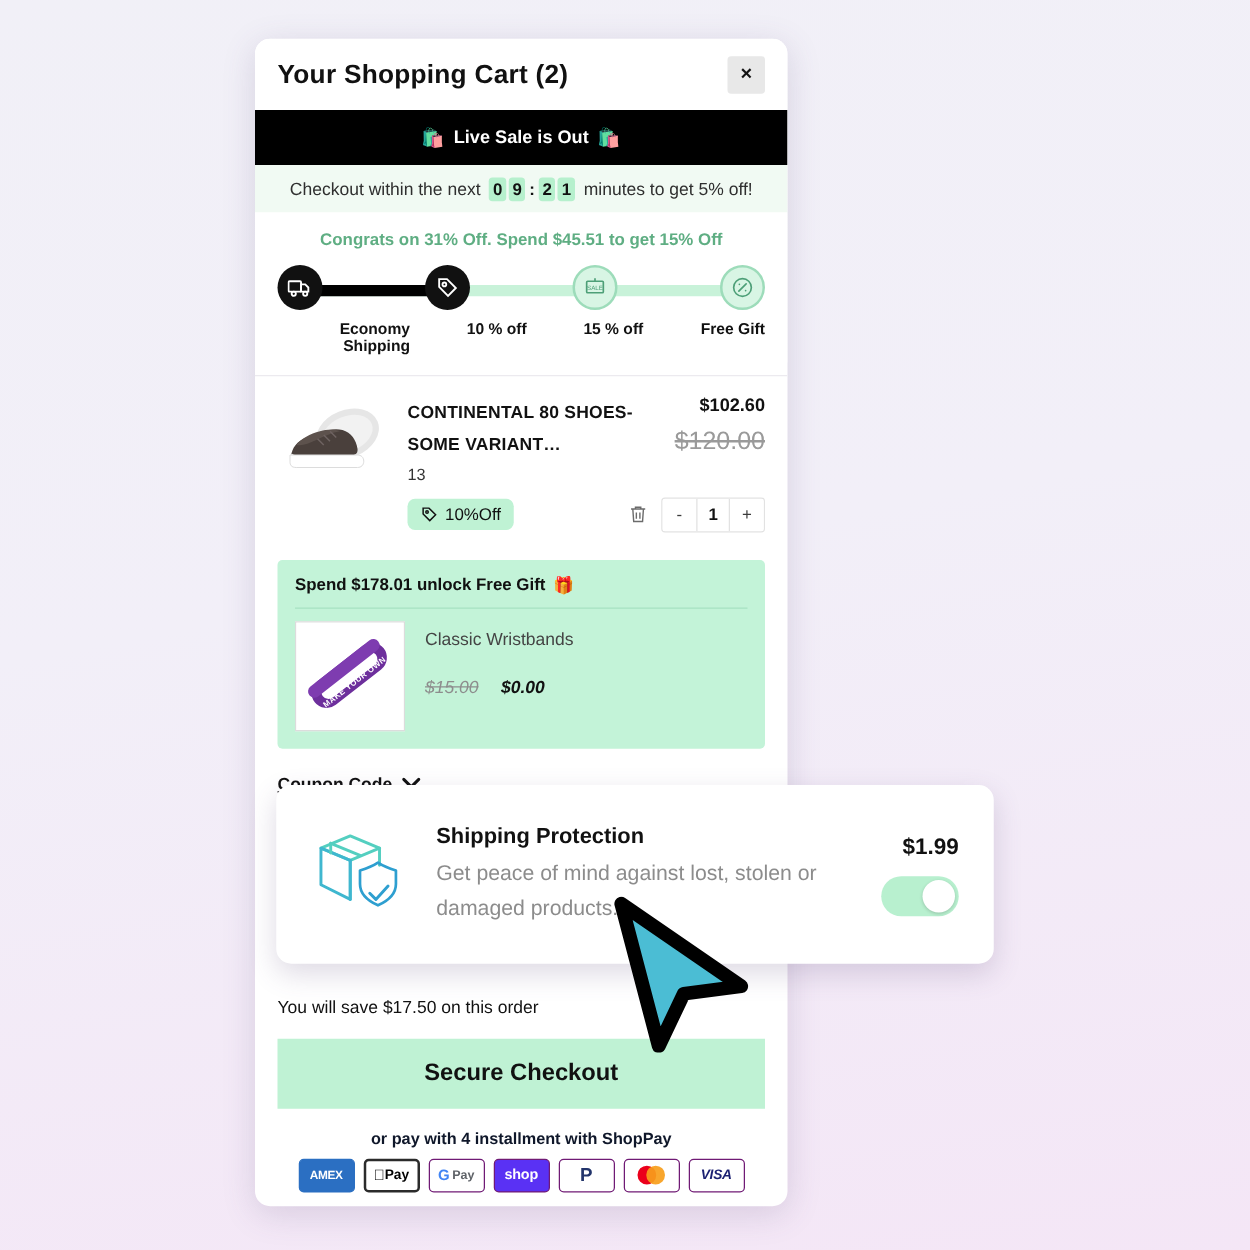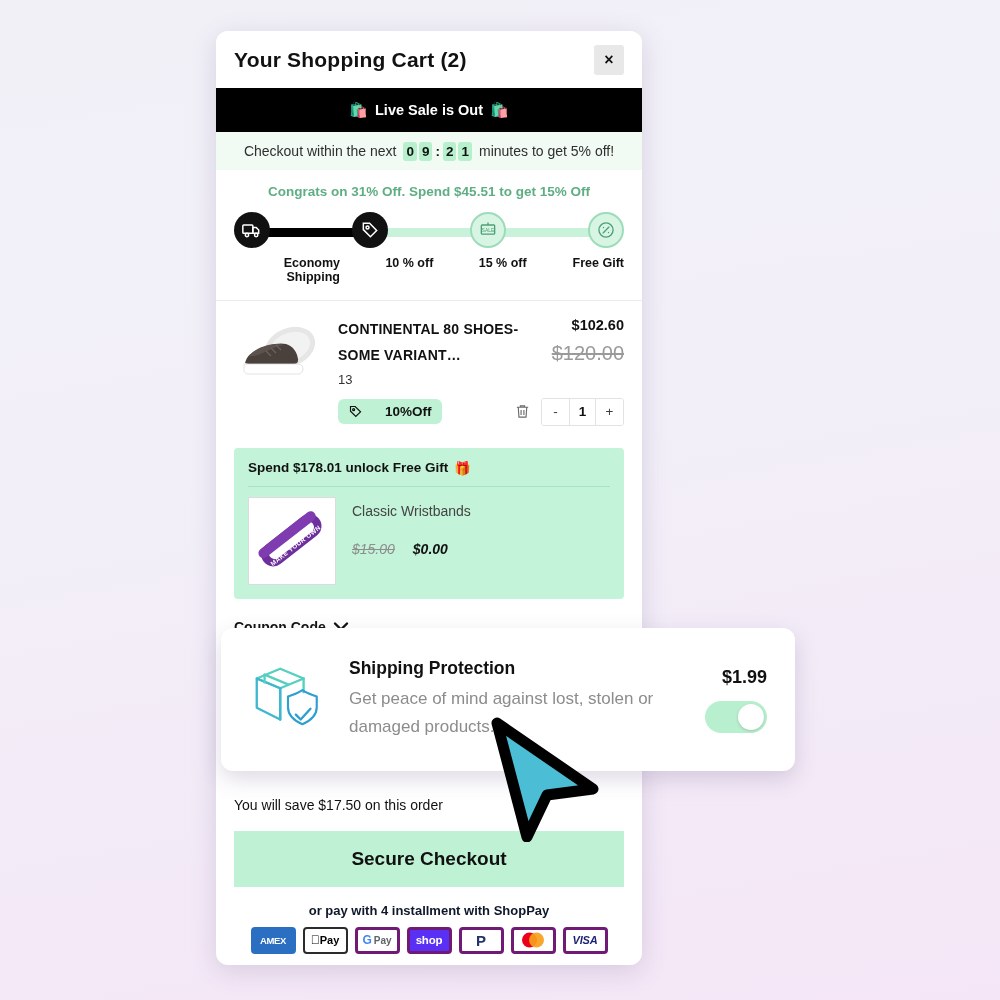--- a/index.html
+++ b/index.html
@@ -5,21 +5,21 @@
   * { margin:0; padding:0; box-sizing:border-box; }
   html, body { width:1000px; height:1000px; }
   body {
     font-family: "Liberation Sans", sans-serif;
     background: linear-gradient(170deg, #f1f0f7 0%, #f2eff8 45%, #f4e6f6 100%);
     overflow:hidden; position:relative;
   }
 
   
   #cart-panel {
-    position:absolute; left:216px; top:31px; width:426px; height:934px;
+    position:absolute; left:204px; top:31px; width:426px; height:934px;
     background:#ffffff; border-radius:12px;
     box-shadow: 0 6px 26px rgba(90,70,120,.18);
     overflow:hidden;
   }
 
   
   #cart-header {
     height:57px; display:flex; align-items:center; padding:0 18px;
     justify-content:space-between; background:#fff;
   }
@@ -74,22 +74,22 @@
   .prod-mid { flex:1; min-width:0; }
   .prod-top { display:flex; justify-content:space-between; gap:8px; }
   .prod-name { font-size:14px; font-weight:bold; color:#111; line-height:1.85; letter-spacing:.2px; }
   .prod-prices { text-align:right; flex:none; }
   .price-now { font-size:14.5px; font-weight:bold; color:#111; }
   .price-was { font-size:20px; color:#9a9a9a; text-decoration:line-through; margin-top:9px; }
   .prod-variant { font-size:13px; color:#333; margin-top:3px; }
   .prod-bottom { display:flex; align-items:center; justify-content:space-between; margin-top:11px; }
   .off-badge {
     background:#bff2d4; border-radius:6px; padding:5px 10px;
-    display:inline-flex; align-items:center; gap:22px;
-    font-size:13.5px; font-weight:bold; color:#111;
+    display:inline-flex; align-items:center; gap:5px;
+    font-size:13.5px; font-weight:normal; color:#111;
   }
   .qty-area { display:flex; align-items:center; gap:10px; }
   .qty-box { display:flex; border:1px solid #e2e2e2; border-radius:3px; overflow:hidden; }
   .qty-box > div {
     width:27px; height:26px; display:flex; align-items:center; justify-content:center;
     font-size:13.5px; color:#3b3b3b; background:#fff;
   }
   .qty-box .qty-minus, .qty-box .qty-plus { cursor:pointer; }
   .qty-box .qty-val { border-left:1px solid #e2e2e2; border-right:1px solid #e2e2e2; font-weight:bold; color:#111; }
 
@@ -115,21 +115,21 @@
   #savings-text { padding:0 18px; margin-top:162px; font-size:14px; color:#111; }
   #checkout-btn {
     margin:18px 18px 0; height:56px; background:#bff2d4; border:none; width:calc(100% - 36px);
     font-size:19px; font-weight:bold; color:#111; cursor:pointer;
     font-family:"Liberation Sans", sans-serif;
   }
   #installment-text { text-align:center; font-size:13px; font-weight:bold; color:#0f172a; margin-top:16px; }
   #pay-icons { display:flex; justify-content:center; gap:7px; margin-top:9px; }
   .pay {
     width:45px; height:27px; border-radius:4px; display:flex; align-items:center; justify-content:center;
-    font-size:9px; font-weight:bold; background:#fff; border:3px solid #701a75;
+    font-size:9px; font-weight:bold; background:#fff; border:1px solid #701a75;
   }
   .pay-amex { background:#2b6fc2; color:#fff; border-color:#2b6fc2; letter-spacing:-.3px; font-size:9.5px; }
   .pay-apple { border:2px solid #2b2b2b; color:#000; font-size:11px; }
   .pay-google { color:#5f6368; font-size:10px; gap:2px; }
   .pay-shop { background:#5a31f4; color:#fff; font-size:11.5px; letter-spacing:-.2px; }
   .pay-paypal { color:#22346b; font-size:15px; }
   .pay-visa { color:#1a1f71; font-size:11px; font-style:italic; letter-spacing:-.2px; }
 
   
   #shipping-card {

